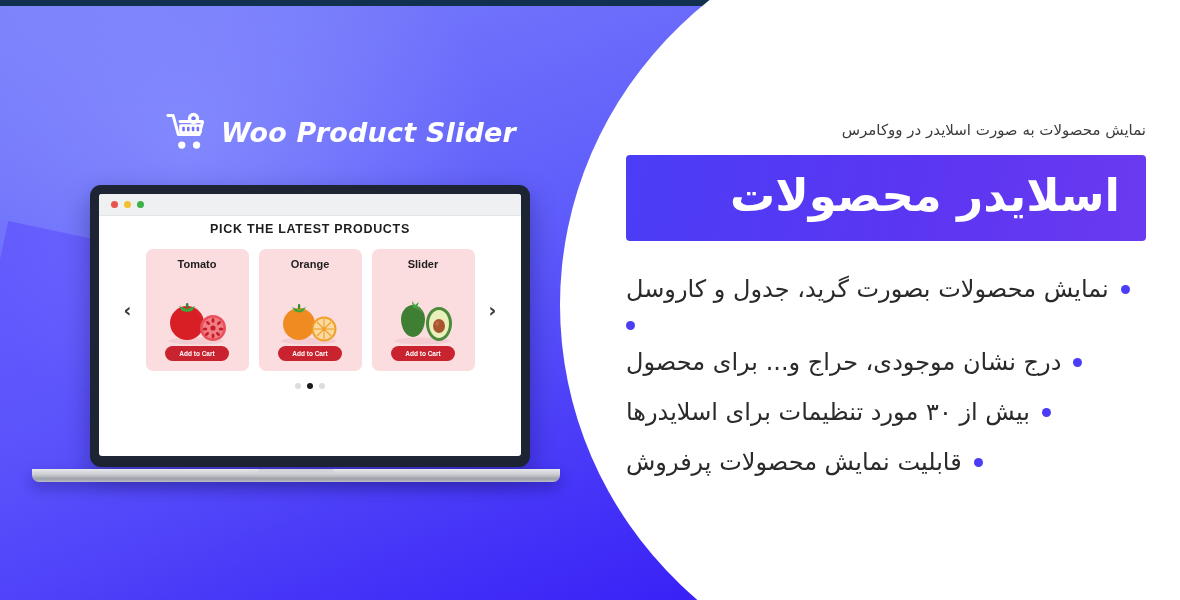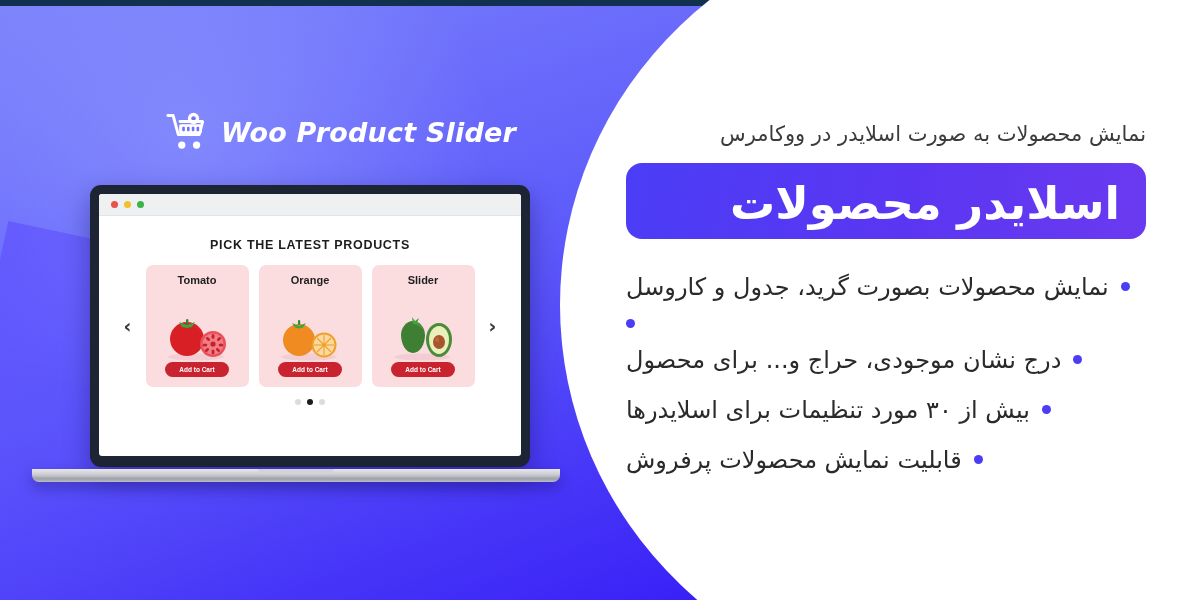--- a/index.html
+++ b/index.html
@@ -96,21 +96,21 @@
   .dot { width:7px; height:7px; border-radius:50%; }
   .dot.red{background:#e8534b;} .dot.yellow{background:#f2c02e;} .dot.green{background:#3cb34a;}
 
   #slider-heading {
     text-align:center;
     font-family:"Liberation Sans", sans-serif;
     font-weight:bold;
     font-size:12.5px;
     letter-spacing:.7px;
     color:#1d1d1d;
-    margin:22px 0 13px;
+    margin:6px 0 13px;
   }
 
   #slider-row {
     display:flex; align-items:center; justify-content:center;
     gap:10px; padding:0 8px;
   }
   .nav-arrow {
     font-family:"DejaVu Sans", sans-serif;
     font-size:19px; font-weight:bold; color:#3c3c3c;
     width:16px; text-align:center; line-height:1; user-select:none;
@@ -156,27 +156,27 @@
     border-radius:0 0 5px 5px;
   }
 
   
   #right-panel {
     position:absolute; right:34px; top:120px; width:520px;
     z-index:6; direction:rtl; text-align:right;
   }
   #subtitle {
     font-family:"DejaVu Sans", sans-serif;
-    font-size:21px; color:#3b3b3b;
+    font-size:15px; color:#3b3b3b;
     margin-bottom:14px; line-height:1.4;
   }
   #title-box {
     background:linear-gradient(100deg,#4b3df6 0%,#5b36f2 55%,#6a3af0 100%);
-    border-radius:16px;
-    padding:16px 26px 9px;
+    border-radius:4px;
+    padding:16px 26px 20px;
     display:block;
   }
   #title-text {
     color:#fff;
     font-family:"DejaVu Sans", sans-serif;
     font-size:45px; font-weight:bold;
     line-height:1.12; letter-spacing:-.5px;
   }
   #feature-list { margin-top:30px; list-style:none; }
   #feature-list li {

